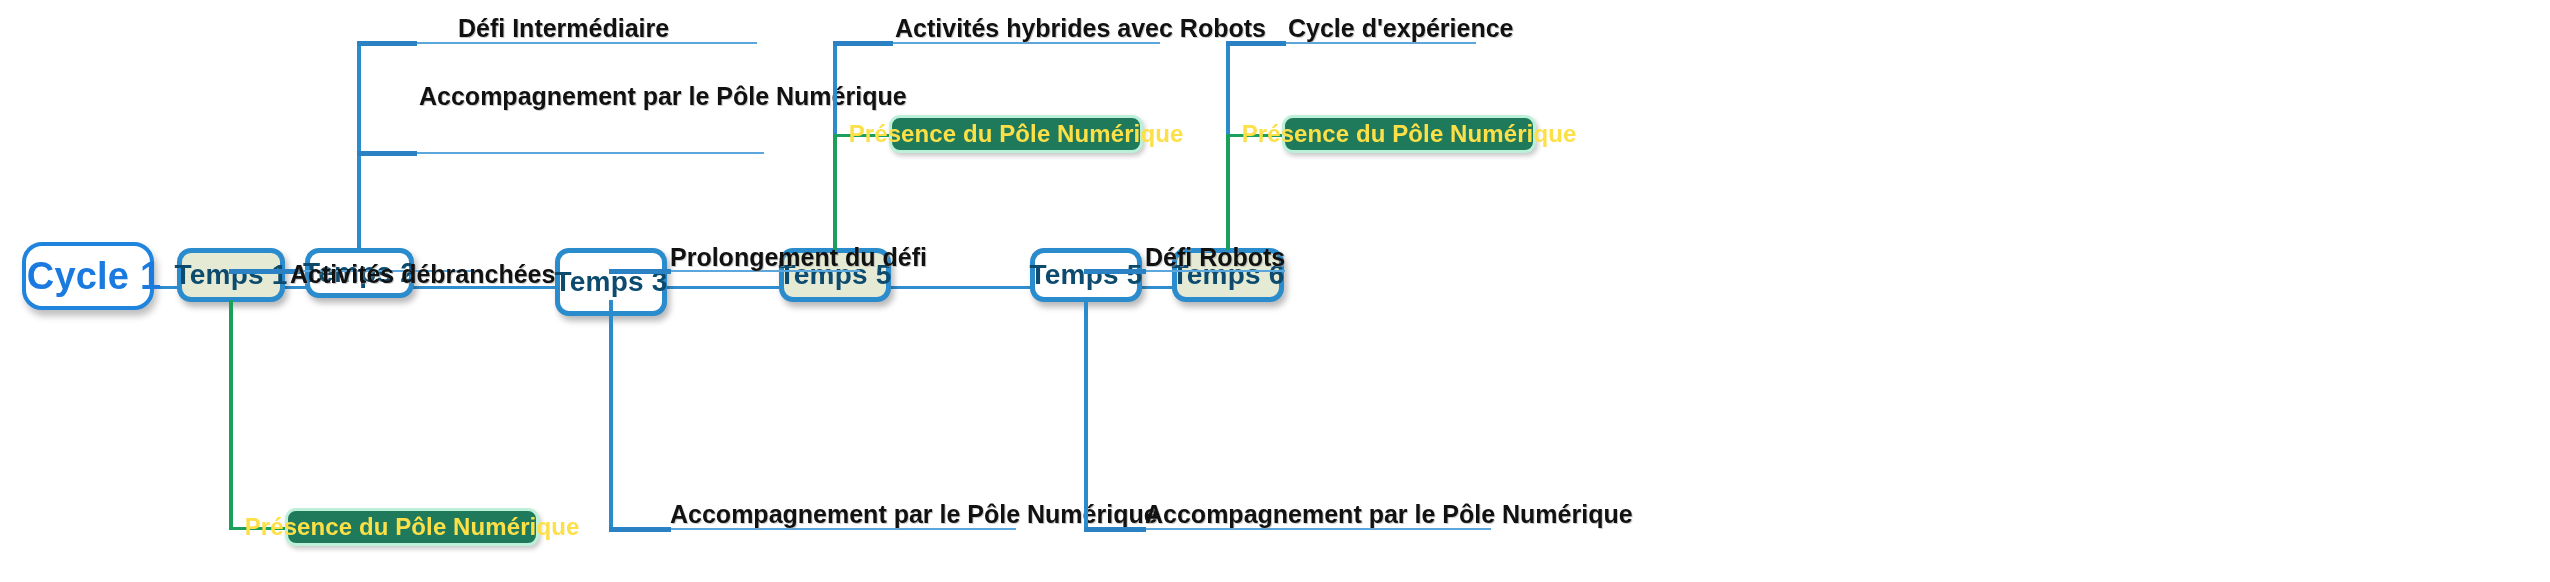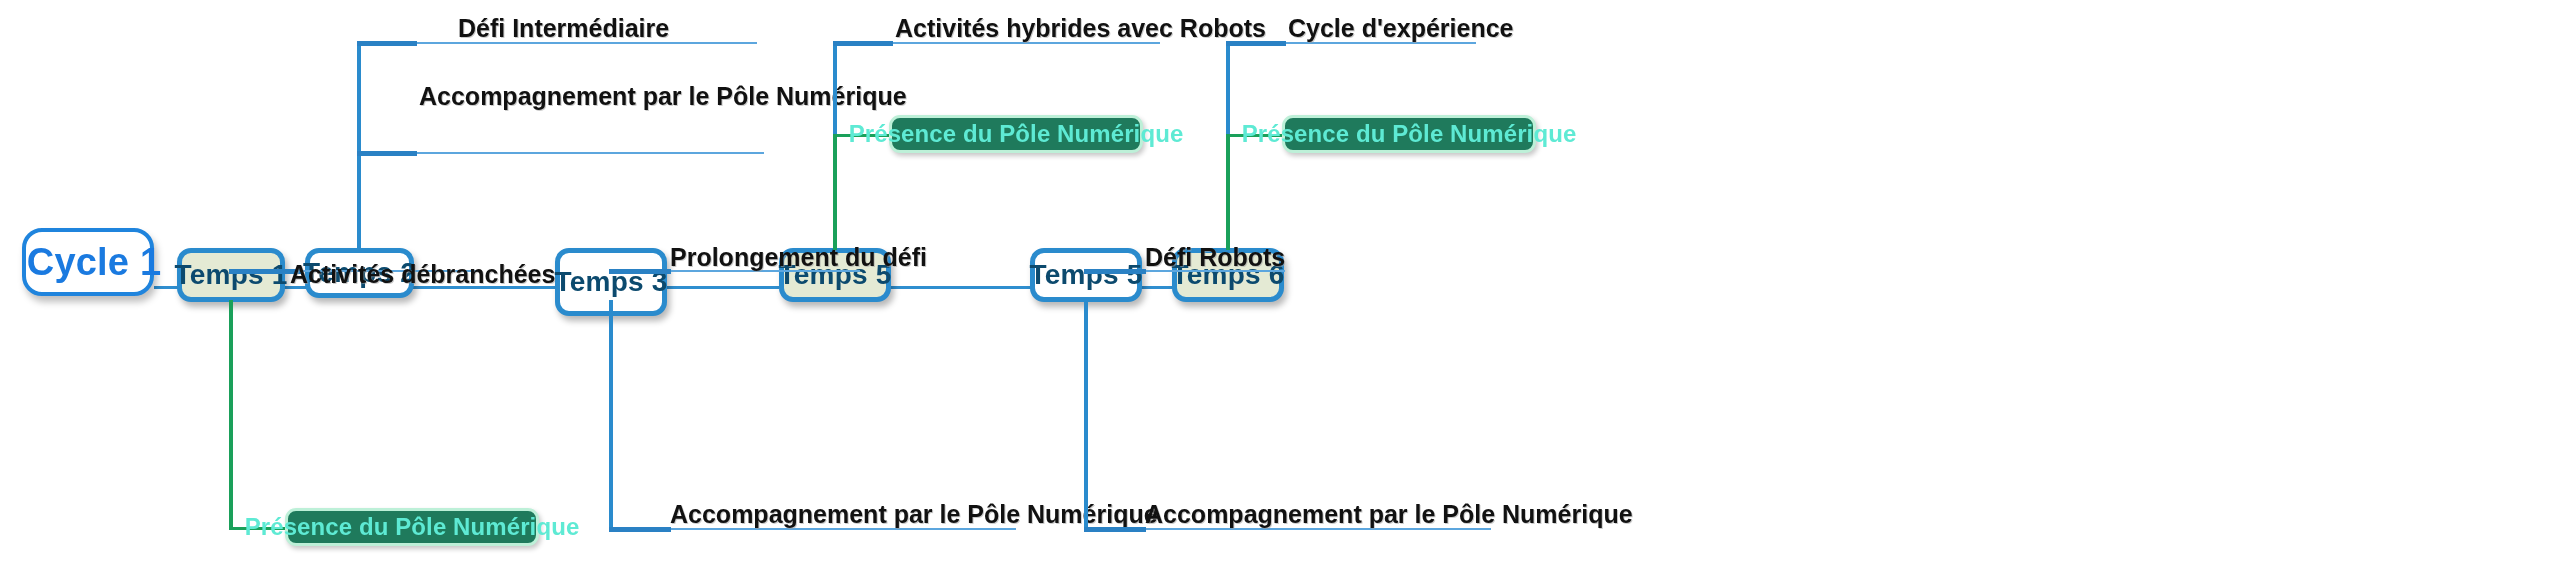--- a/index.html
+++ b/index.html
@@ -63,41 +63,41 @@
   }
 
   
   .badge{
     position:absolute;
     box-sizing:border-box;
     display:flex;align-items:center;justify-content:center;
     background:#1f7a5c;
     border:3px solid #bdf0d8;
     border-radius:11px;
-    color:#5eead4;
+    color:#fde047;
     font-size:24px;
     font-weight:bold;
     white-space:nowrap;
     box-shadow:2px 3px 5px rgba(0,0,0,.22);
     letter-spacing:.1px;
   }
 </style>
 </head>
 <body>
 
 <div id="canvas">
 
   <div class="spine" style="left:154px;top:286px;width:29px;"></div>
   <div class="spine" style="left:283px;top:286px;width:24px;"></div>
   <div class="spine" style="left:412px;top:286px;width:143px;"></div>
   <div class="spine" style="left:666px;top:286px;width:113px;"></div>
   <div class="spine" style="left:890px;top:286px;width:141px;"></div>
   <div class="spine" style="left:1141px;top:286px;width:32px;"></div>
 
-  <div class="node root" style="left:22px;top:228px;width:132px;height:68px;padding-left:12px;">
+  <div class="node root" style="left:22px;top:242px;width:132px;height:68px;padding-left:12px;">
     <span>Cycle 1</span>
   </div>
 
   <div class="node temps filled" style="left:177px;top:248px;width:108px;height:54px;">
     <span>Temps 1</span>
   </div>
 
   <div class="node temps" style="left:305px;top:248px;width:109px;height:50px;">
     <span>Temps 2</span>
   </div>

